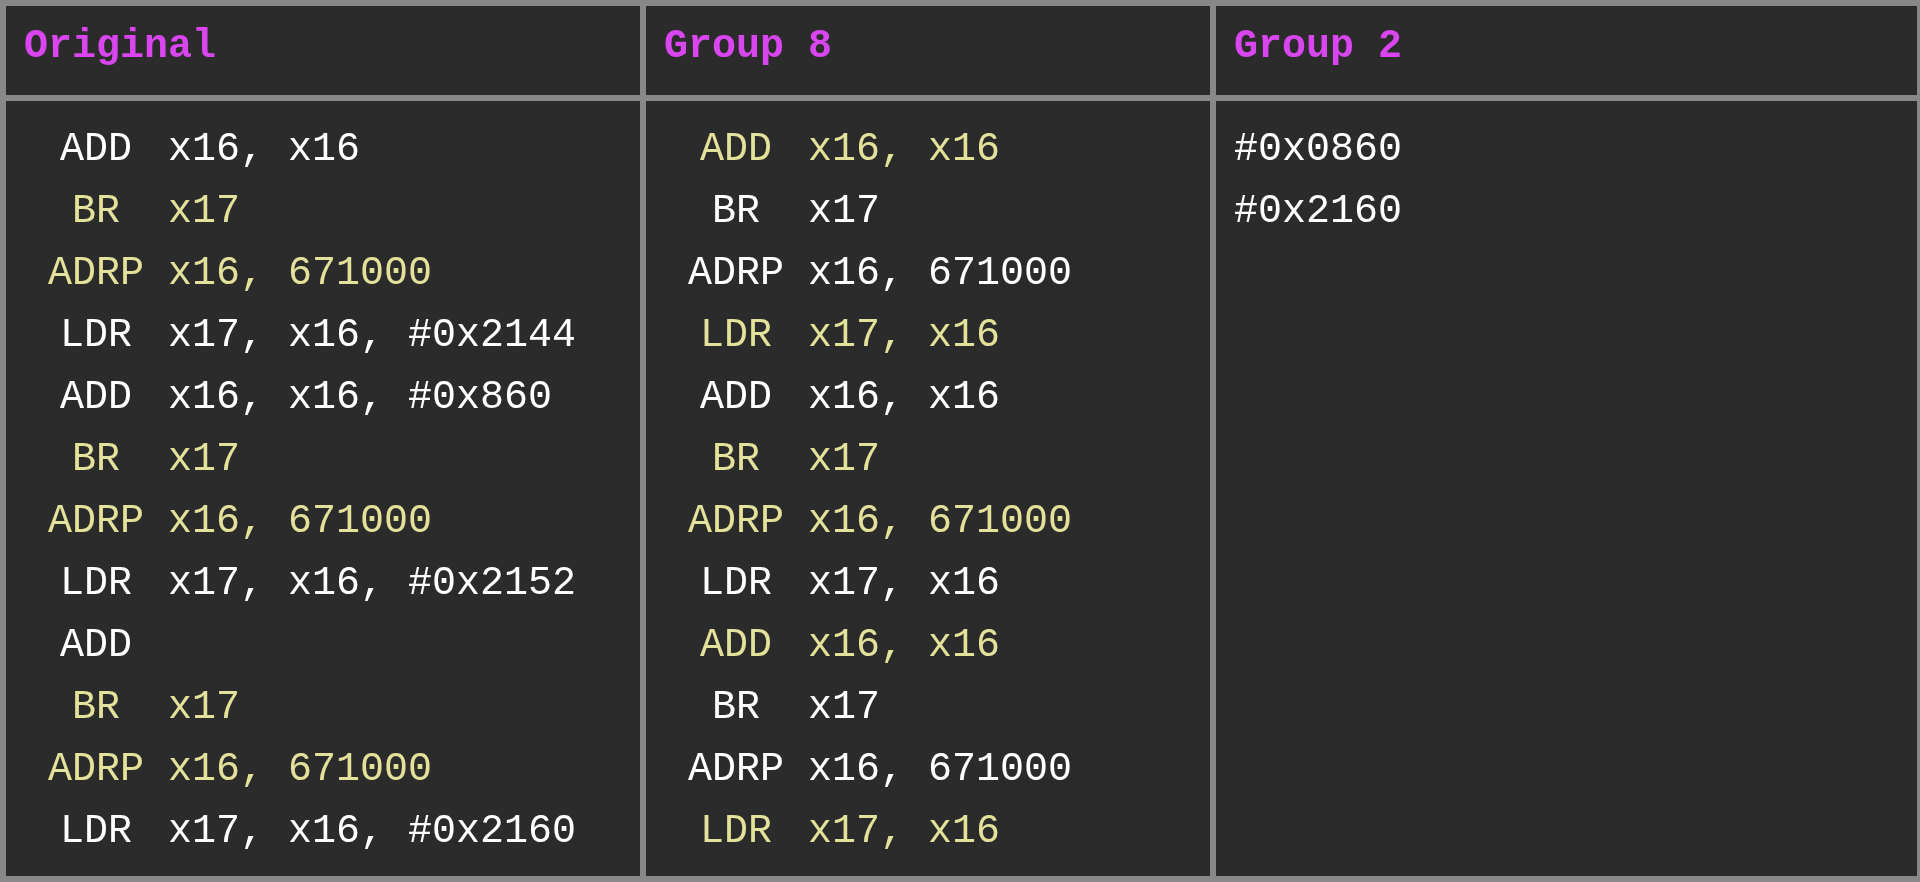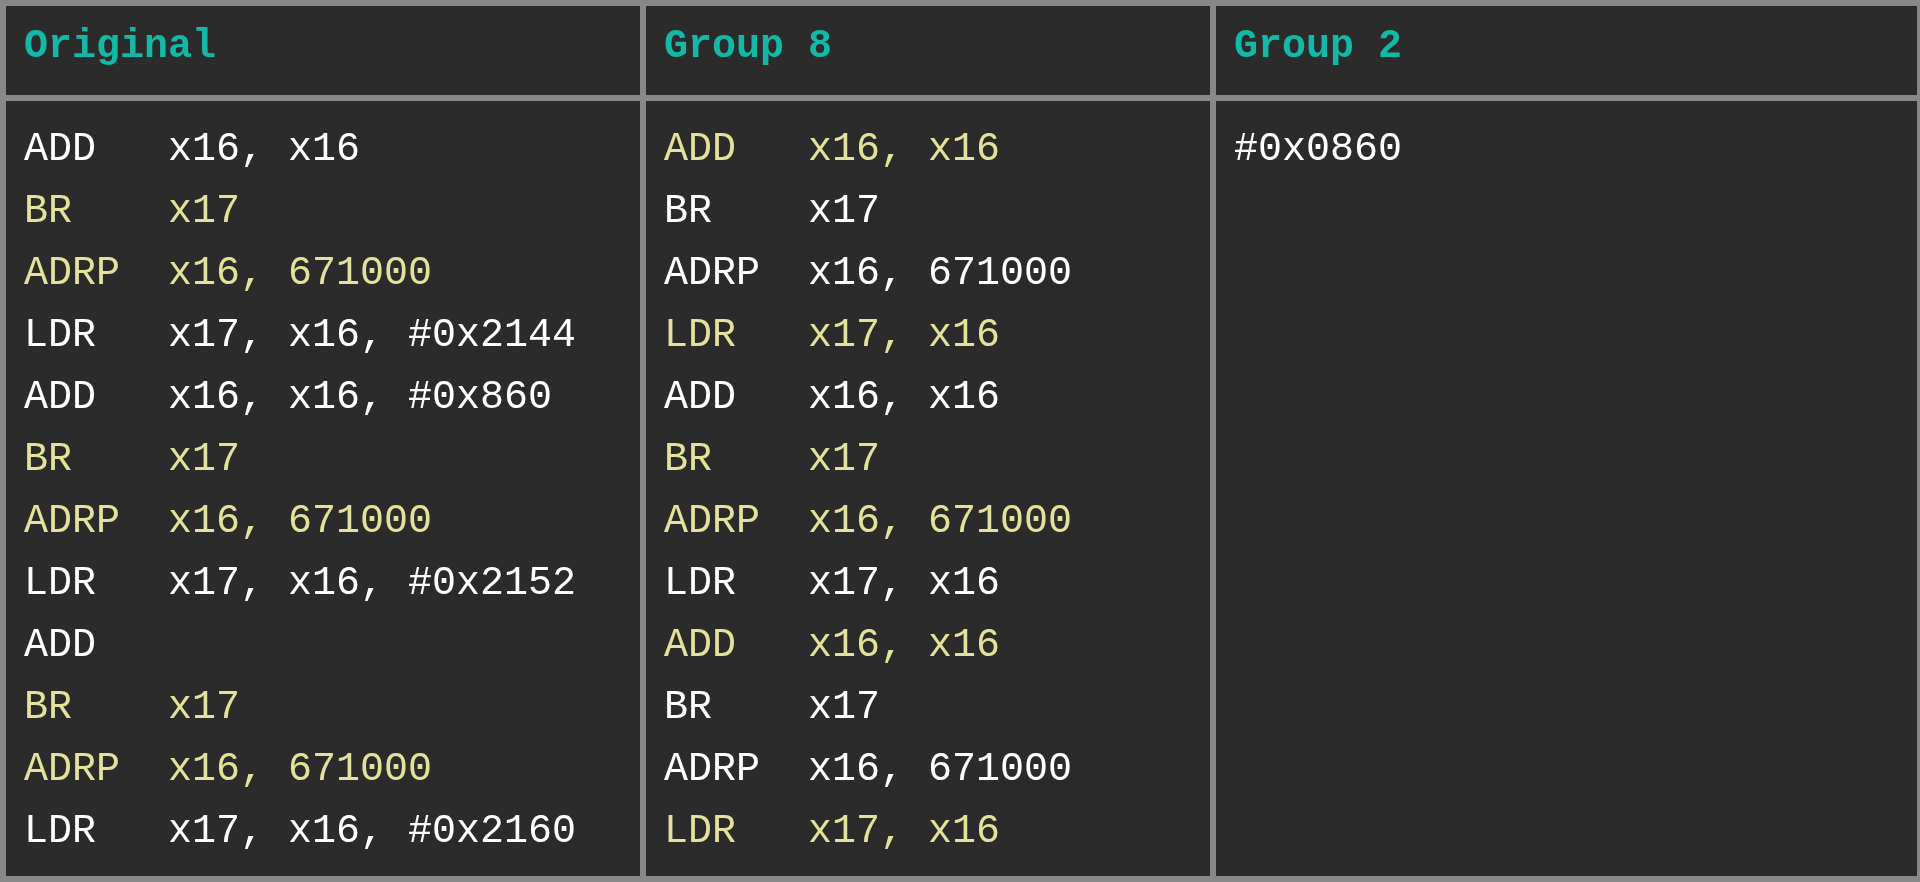--- a/index.html
+++ b/index.html
@@ -16,28 +16,29 @@
     height: 882px;
     border: 3px solid #888;
     box-sizing: border-box;
     font-family: "Courier New", monospace;
     font-size: 40px;
     line-height: 1.55;
   }
   .header-cell {
     border: 3px solid #888;
     padding: 10px 18px 14px 18px;
-    color: #14b8a6;
+    color: #d946ef;
     font-weight: bold;
     box-sizing: border-box;
   }
   .body-cell {
     border: 3px solid #888;
     padding: 18px 18px 10px 18px;
     box-sizing: border-box;
+    text-align: center;
   }
   .row {
     display: flex;
     white-space: pre;
   }
   .op {
     display: inline-block;
     width: 6ch;
   }
   .white { color: #ffffff; }
@@ -74,14 +75,15 @@
       <div class="row olive"><span class="op">BR</span><span>x17</span></div>
       <div class="row olive"><span class="op">ADRP</span><span>x16, 671000</span></div>
       <div class="row white"><span class="op">LDR</span><span>x17, x16</span></div>
       <div class="row olive"><span class="op">ADD</span><span>x16, x16</span></div>
       <div class="row white"><span class="op">BR</span><span>x17</span></div>
       <div class="row white"><span class="op">ADRP</span><span>x16, 671000</span></div>
       <div class="row olive"><span class="op">LDR</span><span>x17, x16</span></div>
     </div>
   <div class="body-cell" id="col-group2">
       <div class="row white"><span>#0x0860</span></div>
+      <div class="row white"><span>#0x2160</span></div>
     </div>
 </div>
 
 </body></html>

